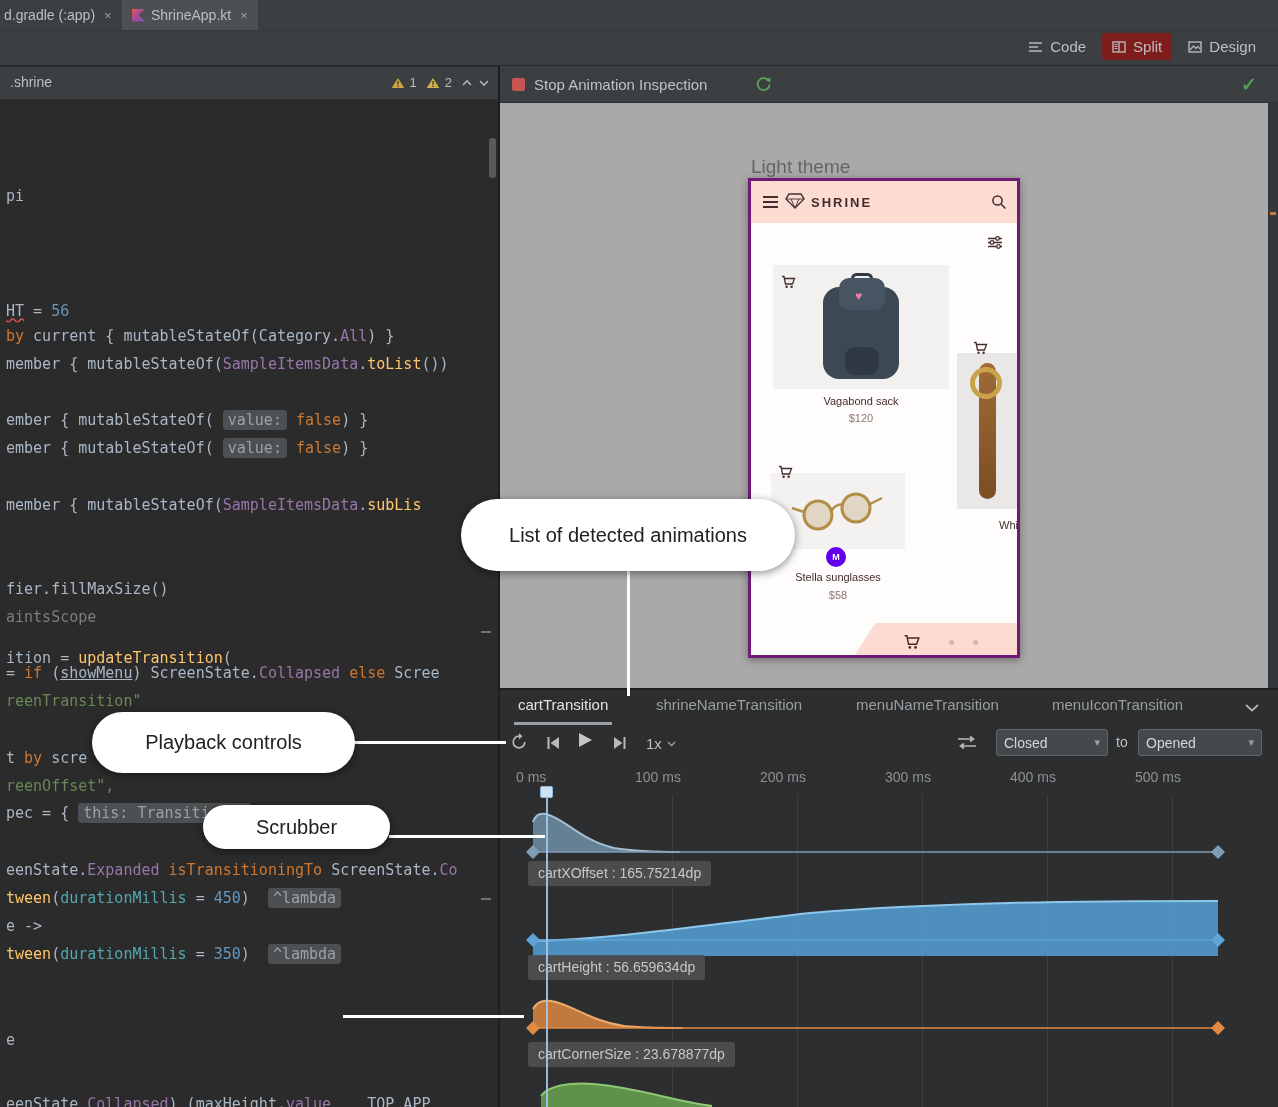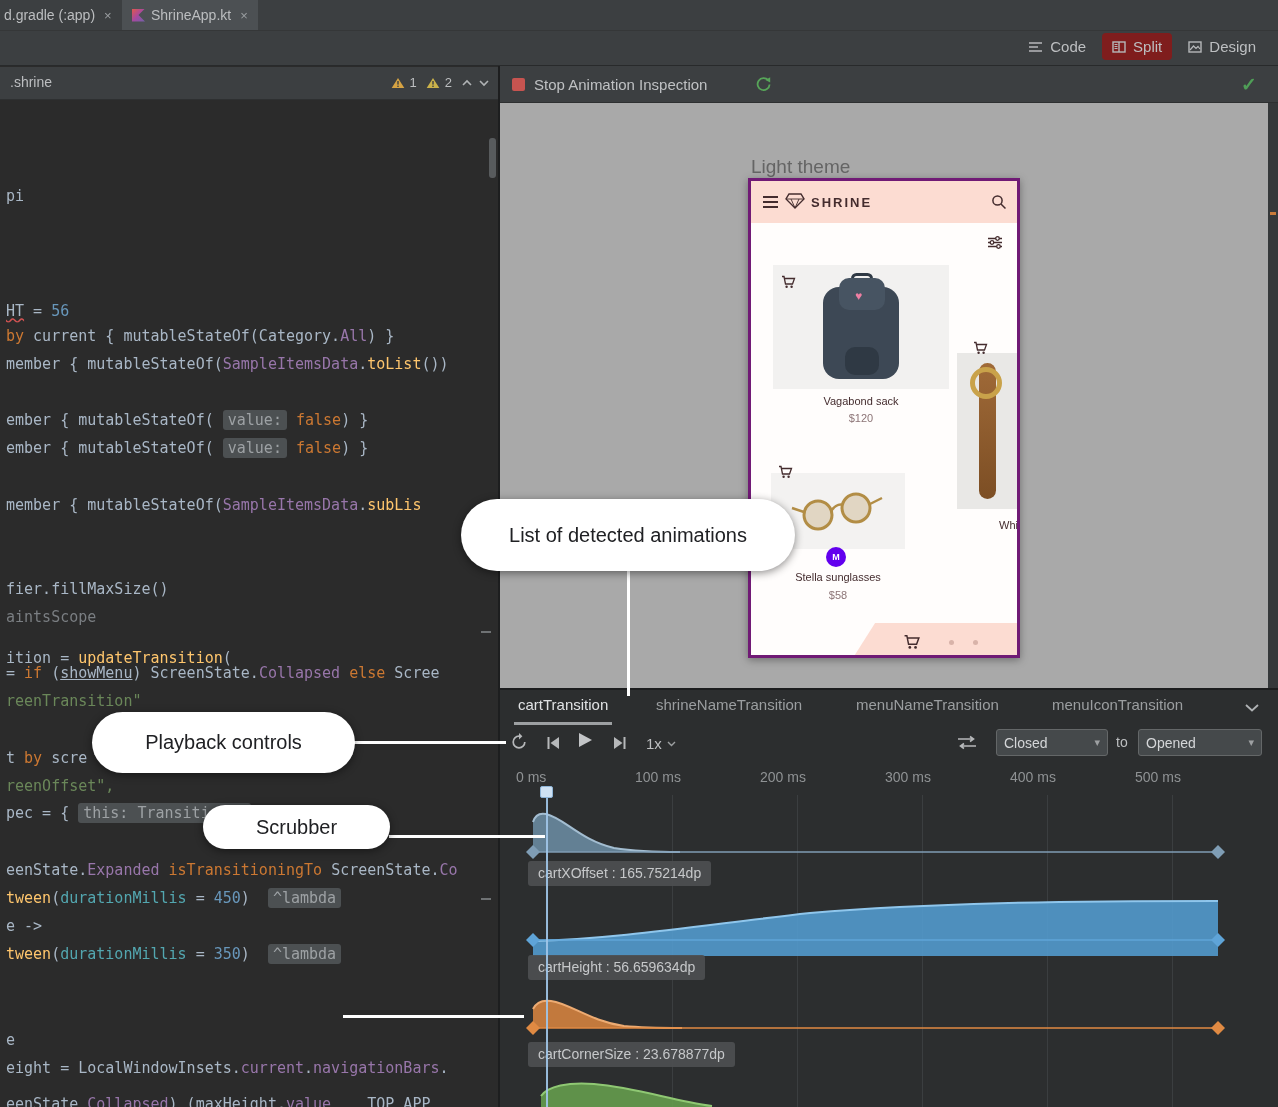--- a/index.html
+++ b/index.html
@@ -206,21 +206,20 @@
       <div class="cl" style="left: 6px; top: 563px;"><span class="d">= </span><span class="k">if</span><span class="d"> (</span><span class="u">showMenu</span><span class="d">) ScreenState.</span><span class="p">Collapsed</span><span class="d"> </span><span class="k">else</span><span class="d"> Scree</span></div>
       <div class="cl" style="left: 6px; top: 591px;"><span class="s">reenTransition"</span></div>
       <div class="cl" style="left: 6px; top: 648px;"><span class="d">t </span><span class="k">by</span><span class="d"> scre</span></div>
       <div class="cl" style="left: 6px; top: 676px;"><span class="s">reenOffset",</span></div>
       <div class="cl" style="left: 6px; top: 703px;"><span class="d">pec = { </span><span class="chip">this: Transition.S</span></div>
       <div class="cl" style="left: 6px; top: 760px;"><span class="d">eenState.</span><span class="p">Expanded</span><span class="d"> </span><span class="k i">isTransitioningTo</span><span class="d"> </span><span class="d">ScreenState.</span><span class="p">Co</span></div>
       <div class="cl" style="left: 6px; top: 788px;"><span class="f i">tween</span><span class="d">(</span><span class="pr">durationMillis</span><span class="d"> = </span><span class="n">450</span><span class="d">)  </span><span class="chip">^lambda</span></div>
       <div class="cl" style="left: 6px; top: 816px;"><span class="d">e -&gt;</span></div>
       <div class="cl" style="left: 6px; top: 844px;"><span class="f i">tween</span><span class="d">(</span><span class="pr">durationMillis</span><span class="d"> = </span><span class="n">350</span><span class="d">)  </span><span class="chip">^lambda</span></div>
       <div class="cl" style="left: 6px; top: 930px;"><span class="d">e</span></div>
-      <div class="cl" style="left: 6px; top: 958px;"><span class="d">eight = </span><span class="d i">LocalWindowInsets</span><span class="d">.</span><span class="p">current</span><span class="d">.</span><span class="p">navigationBars</span><span class="d">.</span></div>
       <div class="cl" style="left: 6px; top: 994px;"><span class="d err">eenState </span><span class="p err">Collapsed</span><span class="d">) (</span><span class="d err">maxHeight</span><span class="d">.</span><span class="p err">value</span><span class="d err">    TOP APP</span></div>
     </div>
   <div class="ed-scrollthumb"></div>
   <div class="stripe-mark m1"></div>
   <div class="stripe-mark m2"></div>
   <div class="vdivider"></div>
 
   <div class="pv-toolbar"></div>
   <span class="stop-square"></span>
   <span class="stop-label">Stop Animation Inspection</span>

